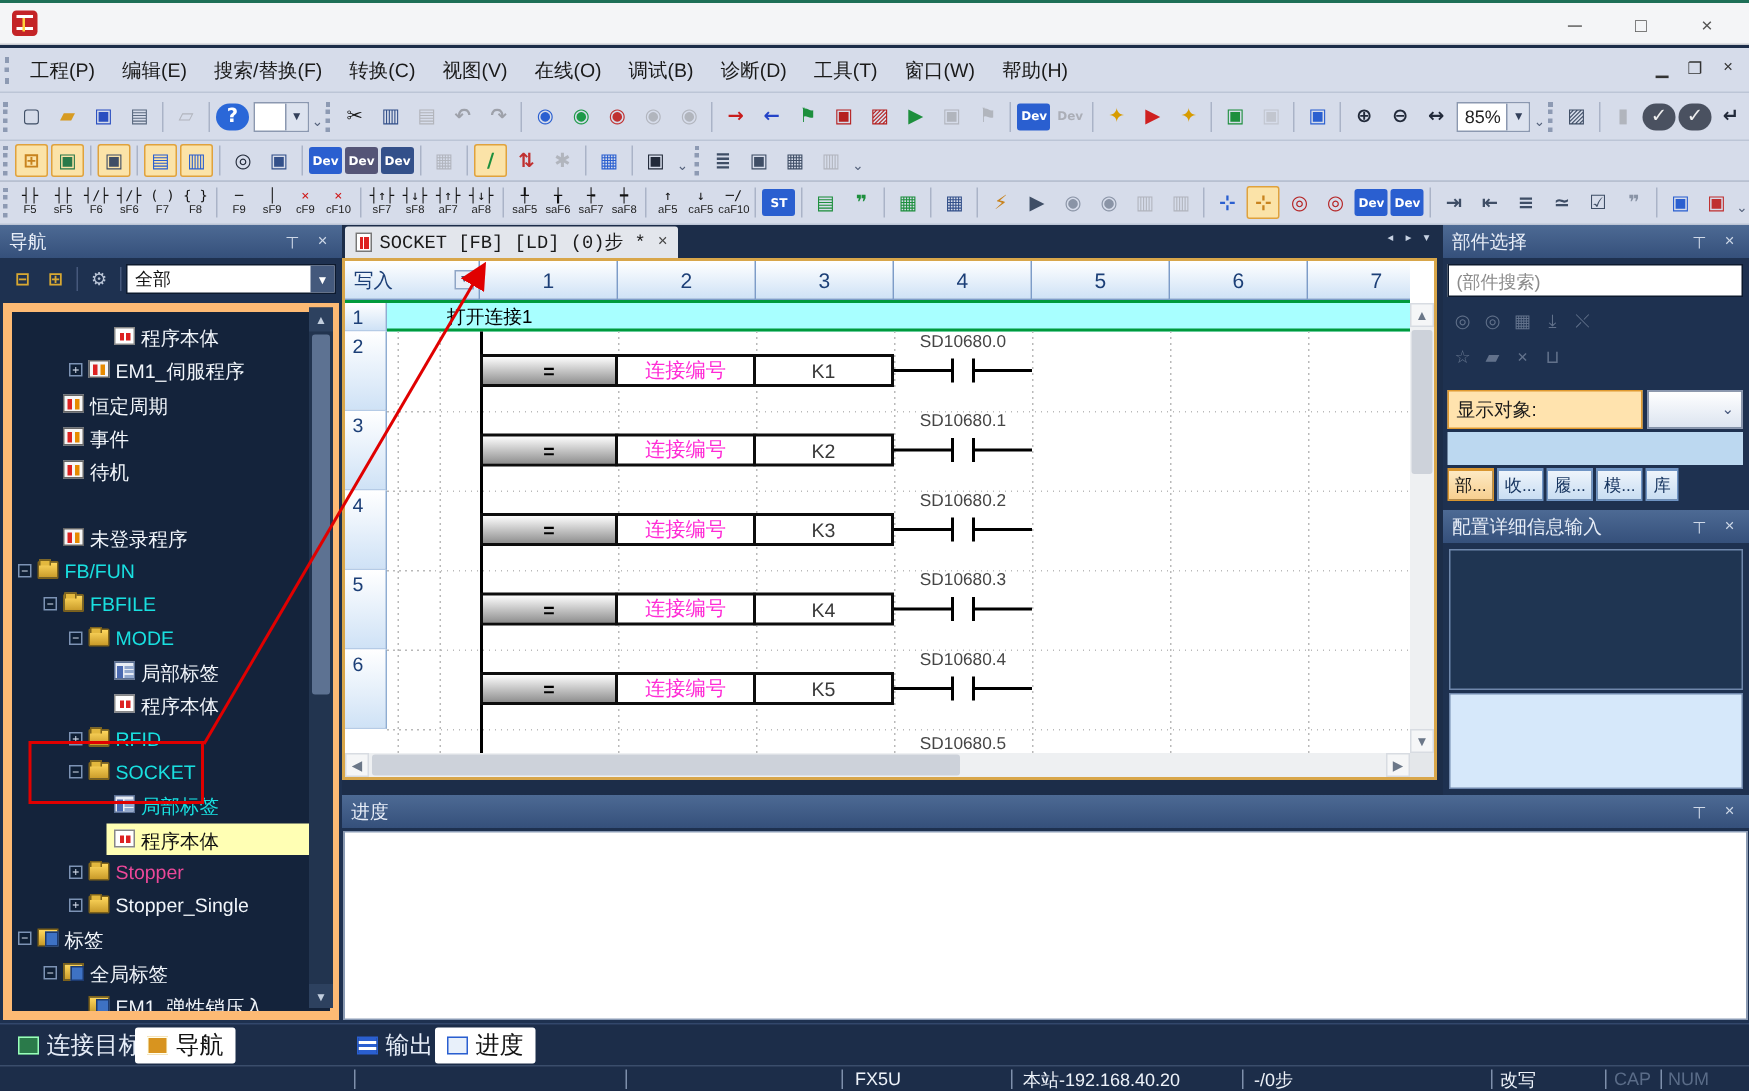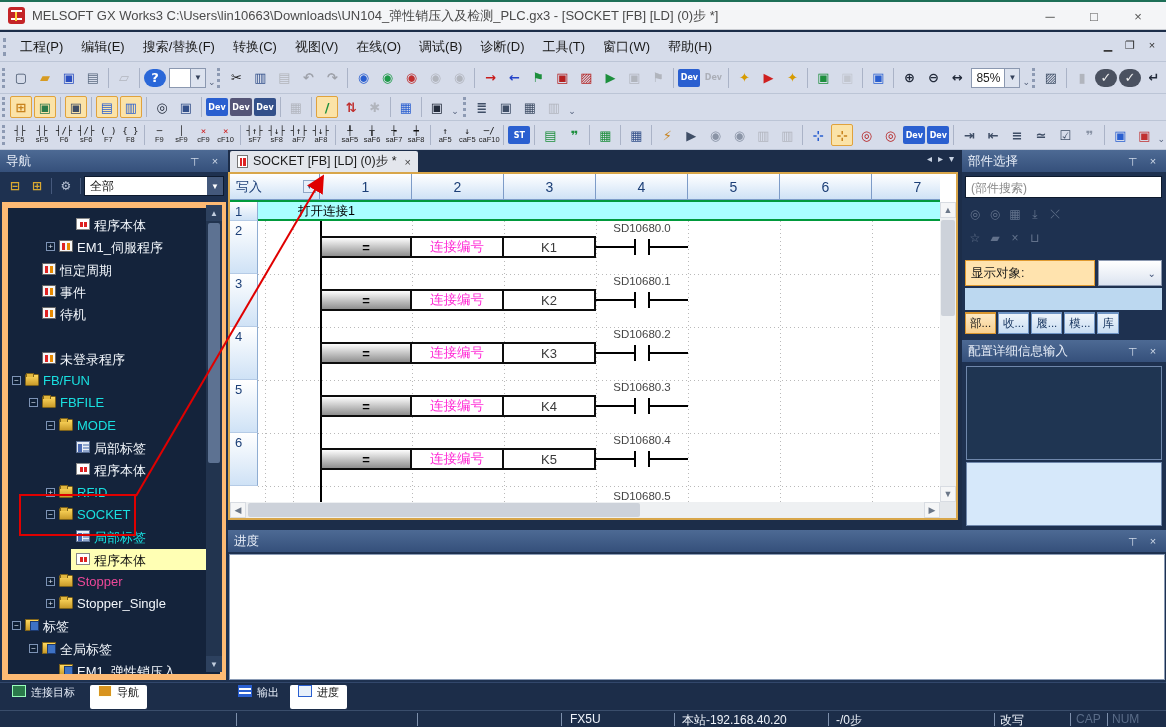--- a/index.html
+++ b/index.html
@@ -73,21 +73,21 @@
   .ic-lab::before{content:"";position:absolute;left:1px;top:2px;width:4px;height:8px;background:#4a69b0;}
   .ic-lab::after{content:"";position:absolute;left:6px;top:2px;width:6px;height:8px;background:linear-gradient(#93a9cf 0 2px,#e8edf5 2px 3px,#93a9cf 3px 5px,#e8edf5 5px 6px,#93a9cf 6px 8px);}
   .ic-gfold { background:linear-gradient(#ffd85e,#c99b2a); border:1px solid #7d621b; }
   .ic-gfold::after{content:"";position:absolute;right:-1px;top:1px;width:7px;height:8px;background:#3e72c4;border:1px solid #1c3a70;}
   .vsb { position:absolute; background:#22344f; }
   .vsb .sbbtn { position:absolute; left:0; width:100%; height:16px; background:#2d415f; color:#c2cede; font-size:8px; display:flex; align-items:center; justify-content:center; }
   .vsb .sbthumb { position:absolute; left:2px; width:12px; background:#5d7292; border-radius:2px; }
 
   
   #editor { left:228px; top:150px; width:730px; height:370px; }
-  .tabstrip { position:absolute; left:0; top:0; width:730px; height:34px; }
+  .tabstrip { position:absolute; left:0; top:0; width:730px; height:34px;font-family:Liberation Mono, monospace; }
   .edtab { position:absolute; left:2px; top:1px; height:21px; background:#e3e6ec; display:flex; align-items:center; padding:0 7px; border-radius:2px 2px 0 0; }
   .edtab .ticon { width:11px; height:13px; background:#fff; border:1px solid #777; position:relative; margin-right:5px; }
   .edtab .ticon::before{content:"";position:absolute;left:2px;top:2px;width:6px;height:8px;background:linear-gradient(90deg,#d22 0 2px,#fff 2px 3px,#d22 3px 6px);}
   .edtab .ttext { font-size:12.5px; color:#1a1a1a; white-space:nowrap; }
   .edtab .tclose { margin-left:8px; color:#444; font-size:11px; }
   .tsctrls { position:absolute; right:4px; top:3px; display:flex; gap:6px; color:#c7d2e2; font-size:10px; }
   .edframe { position:absolute; left:0; top:22px; width:730px; height:348px; border:2px solid #d8a64a; background:#fff; overflow:hidden; }
   .edhead { position:absolute; left:0; top:0; width:710px; height:26px; overflow:hidden; }
   .hcell { position:absolute; top:0; height:26px; background:linear-gradient(#ffffff,#cfe2f6); border-right:1px solid #7d9cc8; border-bottom:1px solid #7d9cc8; color:#1c3f77; font-size:14px; display:flex; align-items:center; justify-content:center; }
   .hcell.first { justify-content:flex-start; padding-left:6px; font-size:13px; }
@@ -127,42 +127,41 @@
   #detail { left:962px; top:340px; width:204px; height:190px; background:#1e3150; }
   .detail-dark { position:absolute; left:4px; top:26px; width:196px; height:94px; background:#1f3552; border:1px solid #6f87ab; }
   .detail-light { position:absolute; left:4px; top:122px; width:196px; height:64px; background:#d6e8fa; border:1px solid #6f87ab; }
 
   
   #progress { left:228px; top:530px; width:938px; height:152px; background:#1e3150; }
   .prog-content { position:absolute; left:1px; top:24px; width:936px; height:126px; background:#fff; border:1px solid #8a9bb5; }
 
   
   #dockrow { left:0; top:682px; width:1166px; height:28px; background:#1c2d49; border-top:1px solid #32476b; }
-  .dtab { position:absolute; top:2px; height:24px; display:flex; padding:0 8px; color:#e6edf8; font-size:11px; white-space:nowrap; }
+  .dtab { position:absolute; top:2px; height:24px; display:flex; align-items:center; padding:0 8px; color:#e6edf8; font-size:16px; white-space:nowrap; }
   .dtab.active { background:#fff; color:#111; border-radius:2px; }
   .dtabicon { width:14px; height:12px; margin-right:5px; border:1px solid #456; position:relative; flex:none; }
 
   
   #status { left:0; top:710px; width:1166px; height:17px; background:#1c2d49; border-top:1px solid #3a4d6b; }
   .stseg { position:absolute; top:1px; color:#eef3fa; font-size:12px; white-space:nowrap; }
   .stseg.dim { color:#5a6c88; }
   .stdiv { position:absolute; top:2px; width:1px; height:13px; background:#7e90ac; }
 
   
   #redrect { position:absolute; left:19px; top:494px; width:117px; height:42px; border:2px solid #e00000; z-index:60; pointer-events:none; }
   #redarrow { position:absolute; left:0; top:0; width:1166px; height:727px; z-index:60; pointer-events:none; }
 </style>
 </head>
 <body>
 
 <div id="app">
 
   <div class="titlebar">
     <div class="appicon"></div>
-    <div class="titletext">MELSOFT GX Works3 C:\Users\lin10663\Downloads\UN104_弹性销压入及检测_PLC.gx3 - [SOCKET [FB] [LD] (0)步 *]</div>
     <div class="wctrls">
       <div class="wctrl">─</div>
       <div class="wctrl">□</div>
       <div class="wctrl">×</div>
     </div>
   </div>
 
   <div class="menubar">
     <div class="mgrip"></div>
     <div id="menu-items" style="display:flex;">

